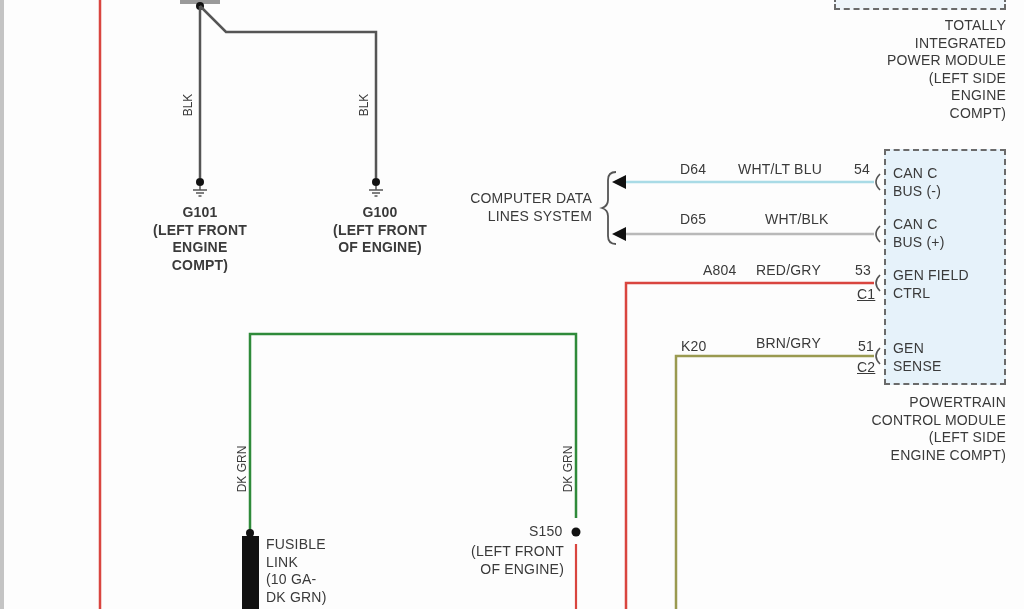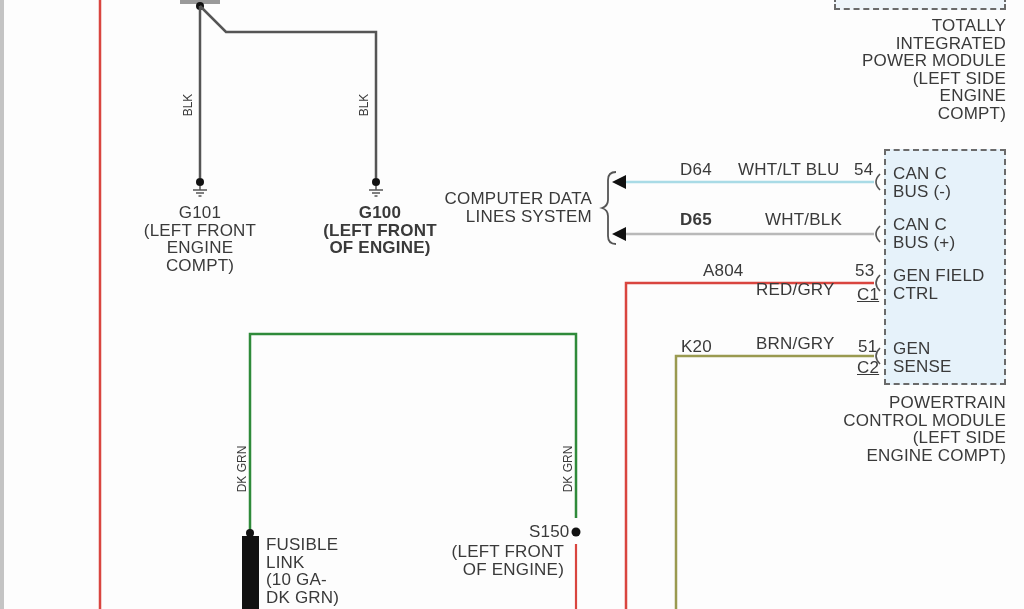--- a/index.html
+++ b/index.html
@@ -1,20 +1,20 @@
 <!DOCTYPE html>
 <html><head>
   <meta charset="utf-8">
   <style>
     html, body { margin:0; padding:0; }
     body { width:1024px; height:609px; background:#fdfdfd; overflow:hidden; position:relative;
            font-family:"Liberation Sans", sans-serif; }
     .left-edge { position:absolute; left:0; top:0; width:4px; height:609px; background:#c4c4c4; }
     svg { position:absolute; left:0; top:0; }
-    .lbl { position:absolute; font-size:17px; color:#3a3a3a; line-height:17.5px; letter-spacing:0.2px; white-space:nowrap; }
+    .lbl { position:absolute; font-size:14px; color:#3a3a3a; line-height:17.5px; letter-spacing:0.2px; white-space:nowrap; }
     .r { text-align:right; }
     .c { text-align:center; }
     .vert { position:absolute; font-size:12px; color:#3a3a3a; transform:rotate(-90deg); transform-origin:center center; white-space:nowrap; }
     .u { text-decoration:underline; }
     .pcm-box { position:absolute; left:884px; top:149px; width:122px; height:236px;
                background:#e6f2fa; border:2px dashed #6a6a6a; box-sizing:border-box; }
     .tipm-box { position:absolute; left:834px; top:-20px; width:172px; height:30px;
                 background:#eef5fa; border:2px dashed #6a6a6a; box-sizing:border-box; }
   </style>
 </head>
@@ -84,21 +84,21 @@
   <div>INTEGRATED</div>
   <div>POWER MODULE</div>
   <div>(LEFT SIDE</div>
   <div>ENGINE</div>
   <div>COMPT)</div>
 </div>
 
 <div class="vert" style="left:177px;top:98px;">BLK</div>
 <div class="vert" style="left:353px;top:98px;">BLK</div>
 
-<div class="lbl c" style="left:140px;top:204px;width:120px;">
+<div class="lbl c" style="left:140px;top:204px;width:120px;font-weight:bold;">
   <div>G101</div>
   <div>(LEFT FRONT</div>
   <div>ENGINE</div>
   <div>COMPT)</div>
 </div>
 
 <div class="lbl c" style="left:320px;top:204px;width:120px;font-weight:bold;">
   <div>G100</div>
   <div>(LEFT FRONT</div>
   <div>OF ENGINE)</div>
@@ -106,26 +106,26 @@
 
 <div class="lbl r" style="right:432px;top:190px;">
   <div>COMPUTER DATA</div>
   <div>LINES SYSTEM</div>
 </div>
 
 <div class="lbl" style="left:680px;top:161px;">D64</div>
 <div class="lbl" style="left:738px;top:161px;">WHT/LT BLU</div>
 <div class="lbl" style="left:854px;top:161px;">54</div>
 
-<div class="lbl" style="left:680px;top:211px;font-weight:bold;">D65</div>
+<div class="lbl" style="left:680px;top:211px;">D65</div>
 <div class="lbl" style="left:765px;top:211px;">WHT/BLK</div>
 <div class="lbl" style="left:858px;top:211px;margin-left:38px;">41</div>
 
 <div class="lbl" style="left:671px;top:262px;margin-left:32px;">A804</div>
-<div class="lbl" style="left:756px;top:262px;margin-top:19px;">RED/GRY</div>
+<div class="lbl" style="left:756px;top:262px;">RED/GRY</div>
 <div class="lbl" style="left:855px;top:262px;">53</div>
 <div class="lbl u" style="left:857px;top:286px;">C1</div>
 
 <div class="lbl" style="left:681px;top:338px;">K20</div>
 <div class="lbl" style="left:756px;top:335px;">BRN/GRY</div>
 <div class="lbl" style="left:858px;top:338px;">51</div>
 <div class="lbl u" style="left:857px;top:359px;">C2</div>
 
 <div class="pcm-box"></div>
 <div class="lbl" style="left:893px;top:165px;">

